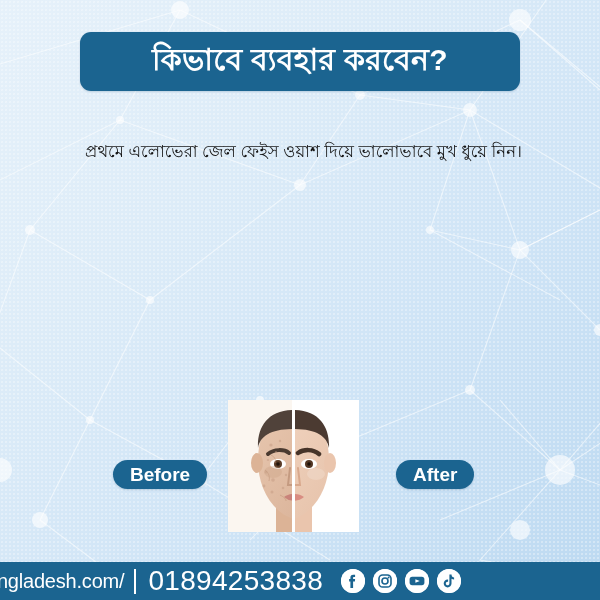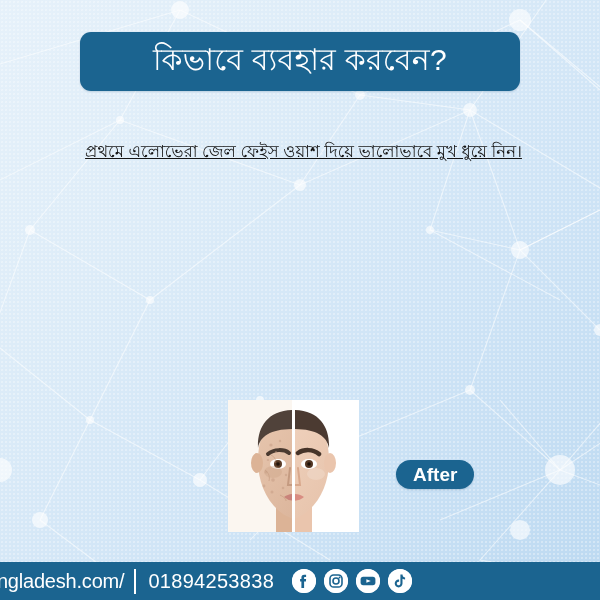--- a/index.html
+++ b/index.html
@@ -48,40 +48,39 @@
     background: #1b6490;
     display: flex;
     align-items: center;
     justify-content: center;
     box-shadow: 0 1px 2px rgba(20,70,110,0.18);
   }
   .title-banner .title-text {
     color: #ffffff;
     font-size: 30px;
     line-height: 1;
-    font-weight: 400;
+    font-weight: 700;
     letter-spacing: 0.3px;
     white-space: nowrap;
     padding-bottom: 4px;
   }
 
   
   .body-copy {
     position: absolute;
     left: 18px;
     top: 138px;
     width: 564px;
     text-align: center;
     color: #141414;
   }
   .para {
     font-size: 16.5px;
     line-height: 1.62;
     margin: 0 0 14px 7px;
-    text-decoration: underline;
   }
   .para.p1 { margin-bottom: 17px; }
   .para.p2 { margin-bottom: 17px; }
   .para.p3 { margin-bottom: 0; }
 
   
   .ba-row {
     position: absolute;
     left: 0;
     top: 398px;
@@ -138,21 +137,21 @@
   }
   .footer-divider {
     width: 2px;
     height: 25px;
     background: #ffffff;
     margin: 0 12px 0 10px;
     flex: none;
   }
   .footer-phone {
     color: #ffffff;
-    font-size: 20px;
+    font-size: 28px;
     letter-spacing: 0.3px;
     white-space: nowrap;
   }
   .social-row {
     display: flex;
     align-items: center;
     gap: 8px;
     margin-left: 18px;
   }
   .social-icon {
@@ -224,20 +223,23 @@
   <div class="title-banner">
     <span class="title-text">কিভাবে ব্যবহার করবেন?</span>
   </div>
 
   <div class="body-copy">
     <p class="para p1">প্রথমে এলোভেরা জেল ফেইস ওয়াশ দিয়ে ভালোভাবে মুখ ধুয়ে নিন।</p>
   </div>
 
   <div class="ba-row"></div>
 
+  <div class="ba-badge before">
+    <span>Before</span>
+  </div>
 
   <div class="ba-photo">
     <svg width="131" height="132" viewBox="0 0 131 132">
       <defs>
         <linearGradient id="skinL" x1="0" y1="0" x2="1" y2="1">
           <stop offset="0%" stop-color="#e7c6ae"></stop>
           <stop offset="100%" stop-color="#d8b096"></stop>
         </linearGradient>
         <linearGradient id="skinR" x1="0" y1="0" x2="1" y2="1">
           <stop offset="0%" stop-color="#f2d6c2"></stop>

